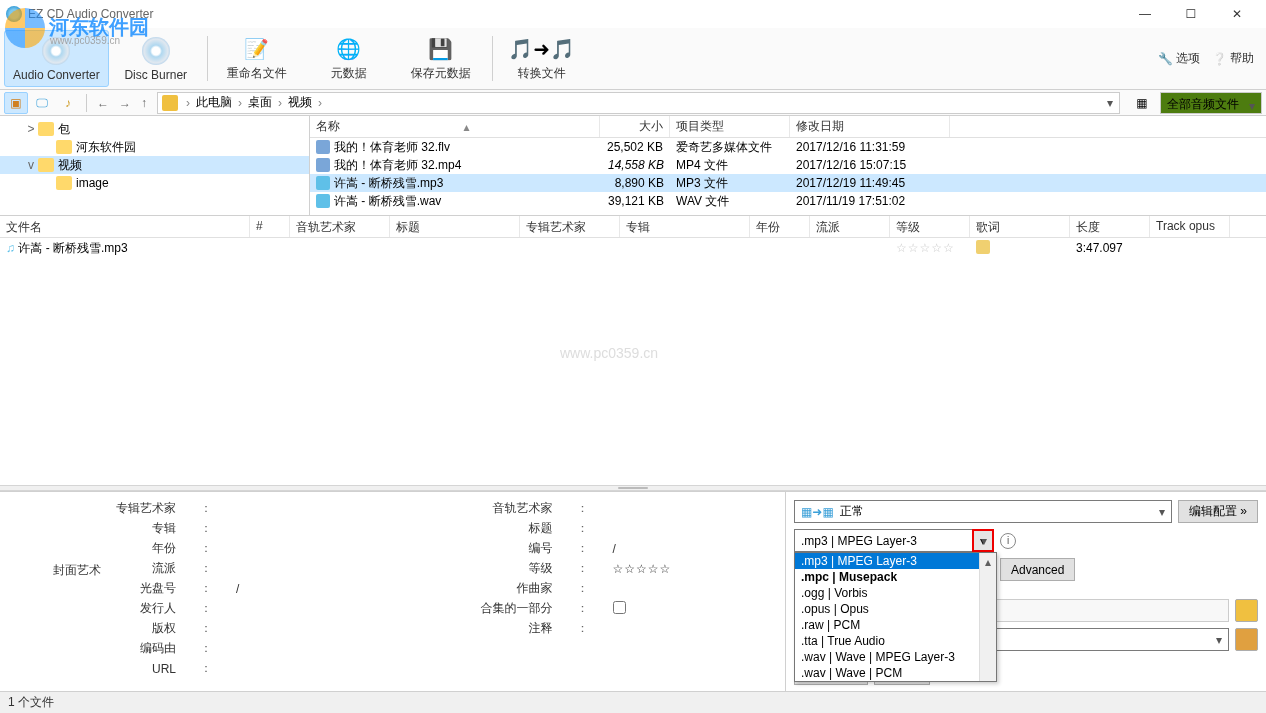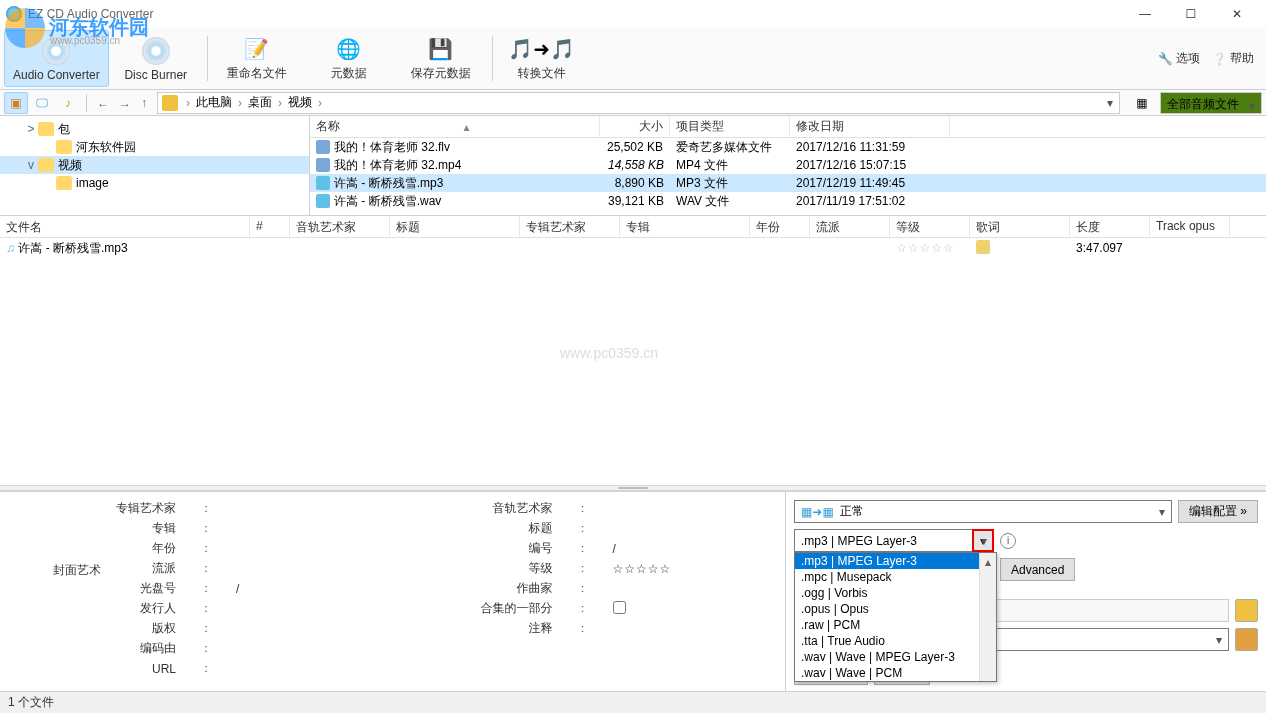--- a/index.html
+++ b/index.html
@@ -404,21 +404,21 @@
       <div class="btn">
             <span>Advanced</span>
           </div>
     </div>
 
     <div class="dropdown" id="ddlist">
       <div class="dd-scroll">
             <div class="thumb-up">▴</div>
           </div>
     <div class="dd-item sel" style="padding-right: 20px;">.mp3 | MPEG Layer-3</div>
-          <div class="dd-item" style="">.mpc | Musepack</div>
+          <div class="dd-item" style=" font-weight: bold;">.mpc | Musepack</div>
           <div class="dd-item" style="padding-right: 20px;">.ogg | Vorbis</div>
           <div class="dd-item" style="padding-right: 20px;">.opus | Opus</div>
           <div class="dd-item" style="padding-right: 20px;">.raw | PCM</div>
           <div class="dd-item" style="padding-right: 20px;">.tta | True Audio</div>
           <div class="dd-item" style="padding-right: 30px;">.wav | Wave | MPEG Layer-3</div>
           <div class="dd-item" style="padding-right: 20px;">.wav | Wave | PCM</div>
         </div>
 
     <div style="position:absolute; bottom:34px; left:8px; right:8px;">
       <div class="out-row">

